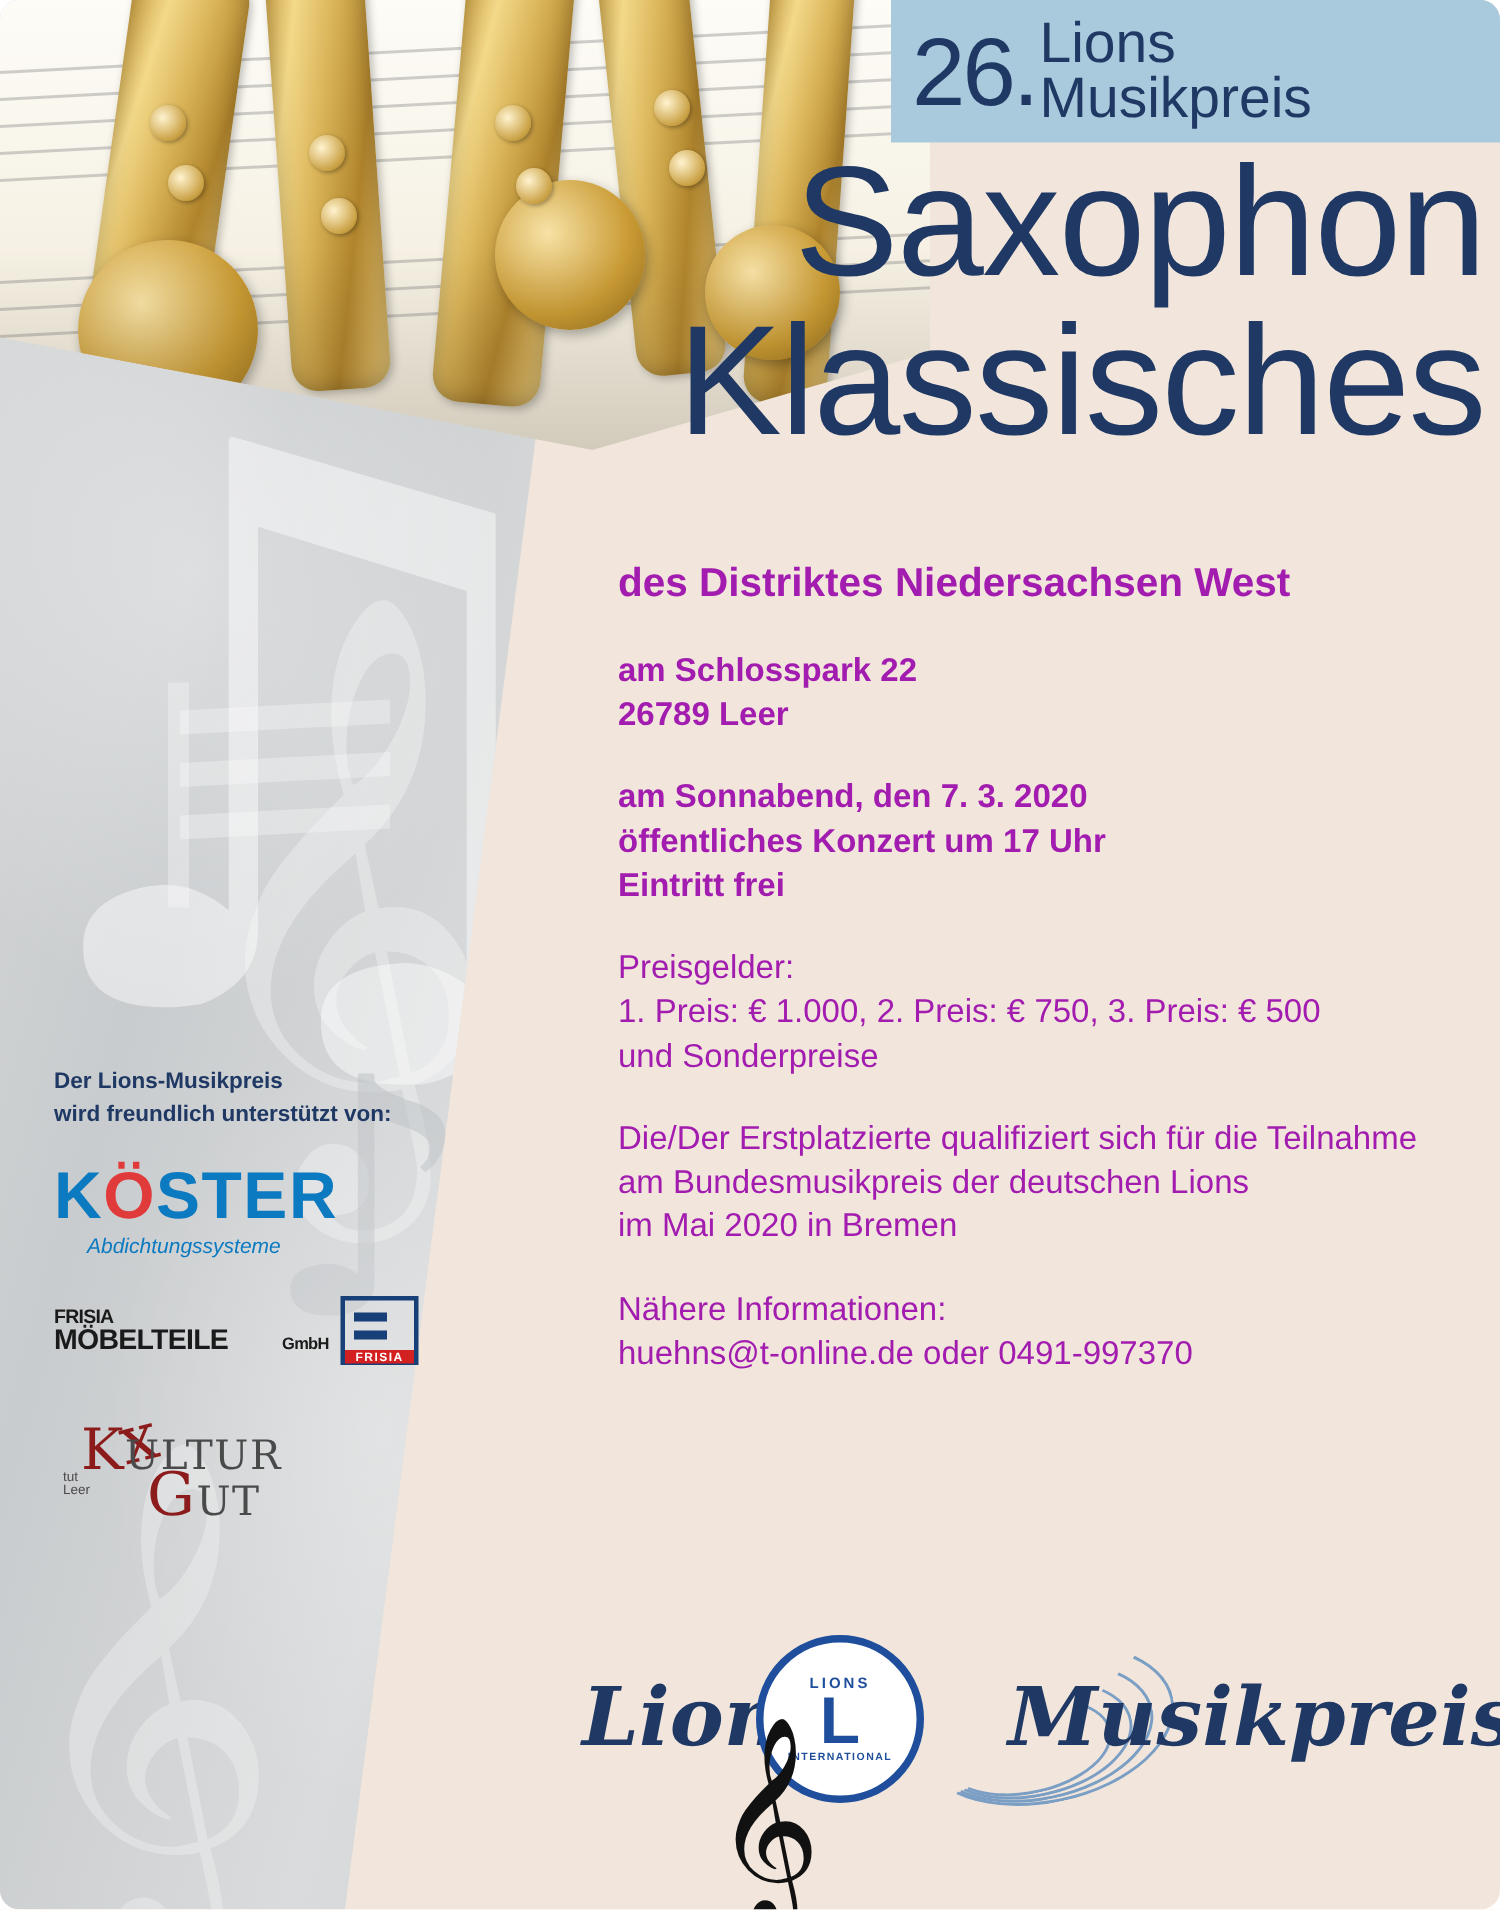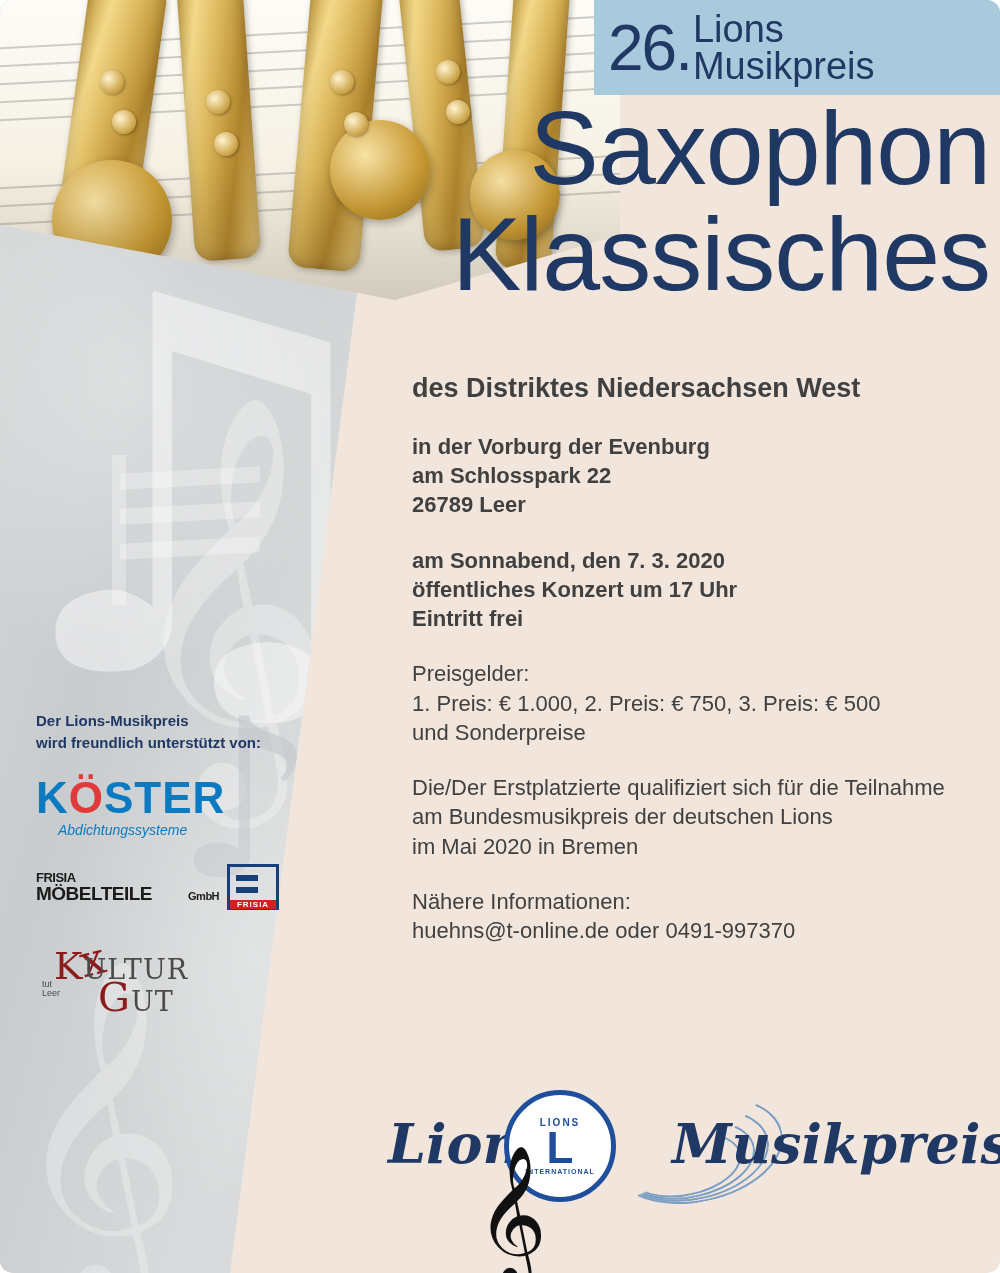--- a/index.html
+++ b/index.html
@@ -152,21 +152,21 @@
     letter-spacing: -1px;
     white-space: nowrap;
   }
 
   
   .body-block {
     position: absolute;
     left: 412px;
     top: 372px;
     width: 560px;
-    color: #404040;
+    color: #a21caf;
   }
   .h-bold {
     font-weight: 700;
     font-size: 27px;
     line-height: 1.25;
     margin: 0 0 26px 0;
   }
   .para {
     font-size: 22px;
     line-height: 1.33;
@@ -409,21 +409,20 @@
   <div class="title-block">
     <div class="title-line">Saxophon</div>
     <div class="title-line">Klassisches</div>
   </div>
 
   <div class="body-block">
 
     <div class="h-bold">des Distriktes Niedersachsen West</div>
 
     <div class="para bold">
-      <span class="row">in der Vorburg der Evenburg</span>
       <span class="row">am Schlosspark 22</span>
       <span class="row">26789 Leer</span>
     </div>
 
     <div class="para bold">
       <span class="row">am Sonnabend, den 7. 3. 2020</span>
       <span class="row">öffentliches Konzert um 17 Uhr</span>
       <span class="row">Eintritt frei</span>
     </div>
 

